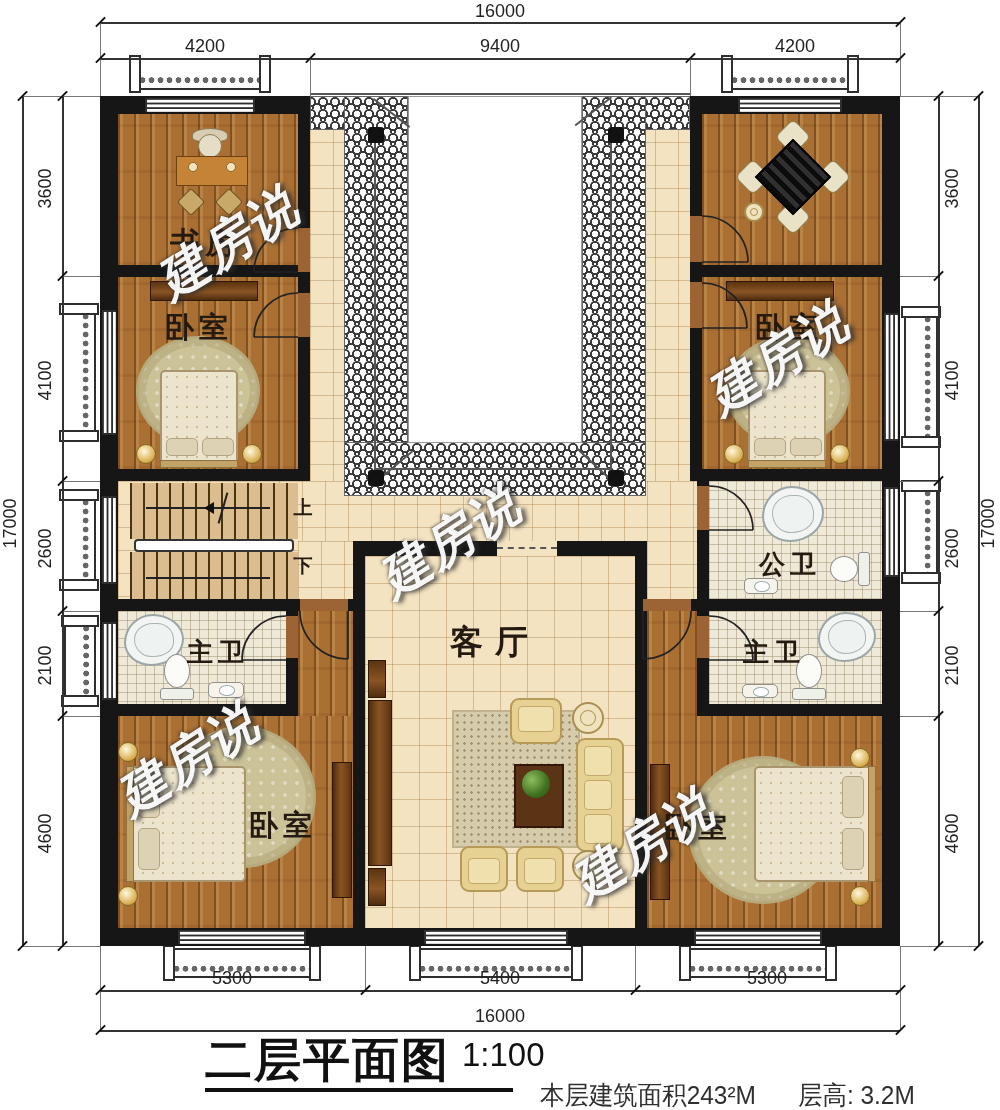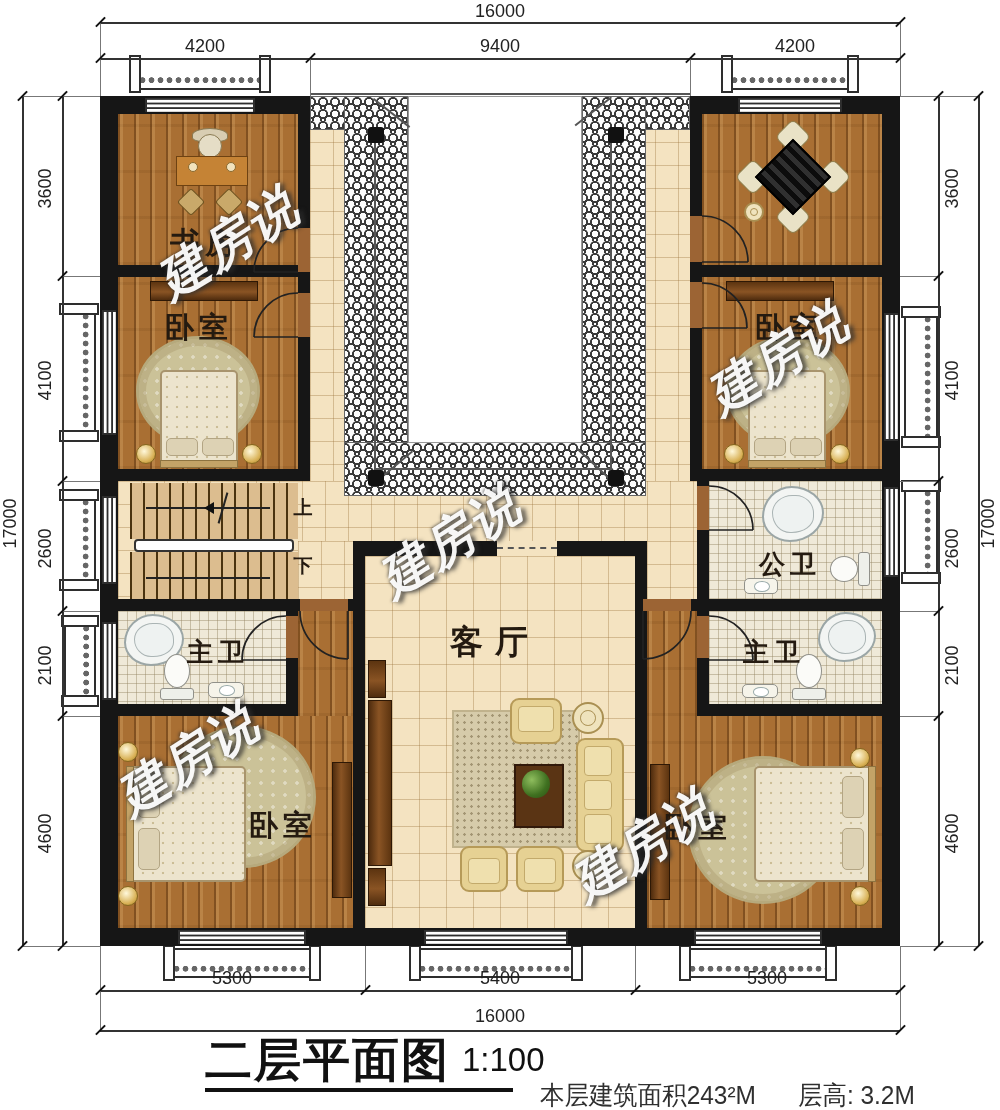--- a/index.html
+++ b/index.html
@@ -88,21 +88,21 @@
   
   .rlabel{position:absolute;color:#241a10;font-weight:700;text-align:center;z-index:60;letter-spacing:5px;line-height:1.1;}
   .dimt{position:absolute;color:#222;font-size:18px;text-align:center;z-index:60;white-space:nowrap;}
   .dimt.v{transform:rotate(-90deg);}
   .dim-line,.dim-ext,.dim-tick{position:absolute;background:#333;z-index:55;}
   .dim-ext{background:#777;}
   .dim-tick{width:13px;height:2px;transform:rotate(-45deg);background:#111;}
   .wm{position:absolute;z-index:80;font-weight:900;font-style:italic;font-size:50px;letter-spacing:2px;
       color:rgba(255,255,255,.95);transform:rotate(-33deg);white-space:nowrap;
       text-shadow:3px 3px 4px rgba(45,45,45,.8),-1px -1px 3px rgba(45,45,45,.55);}
-  .title-wrap{position:absolute;left:205px;top:1036px;display:flex;align-items:center;gap:12px;z-index:70;color:#111;}
+  .title-wrap{position:absolute;left:205px;top:1036px;display:flex;align-items:flex-start;gap:12px;z-index:70;color:#111;}
   .title-main{font-size:47px;font-weight:700;letter-spacing:2px;line-height:1;}
   .title-scale{font-size:33px;font-weight:400;line-height:1.15;}
   .title-underline{position:absolute;left:205px;top:1088px;width:308px;height:4px;background:#111;z-index:70;}
   .foot{position:absolute;top:1078px;font-size:26px;color:#2f2f2f;z-index:70;transform:scaleX(.94);transform-origin:0 0;white-space:nowrap;}
   .credit{position:absolute;left:808px;top:1056px;font-size:30px;font-weight:700;color:rgba(90,90,90,.9);z-index:90;white-space:nowrap;
       text-shadow:1px 1px 0 #fff,-1px -1px 0 #fff,1px -1px 0 #fff,-1px 1px 0 #fff,2px 2px 2px rgba(255,255,255,.8);}
   svg.doors{position:absolute;left:0;top:0;z-index:50;pointer-events:none;}
 </style>
 </head>
 <body>

